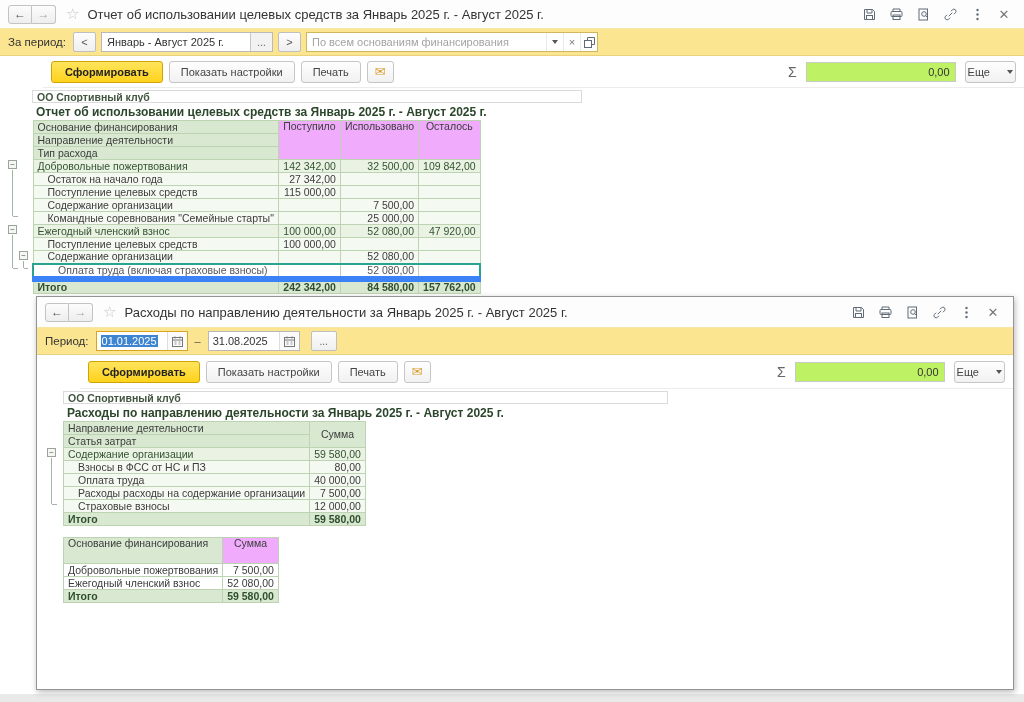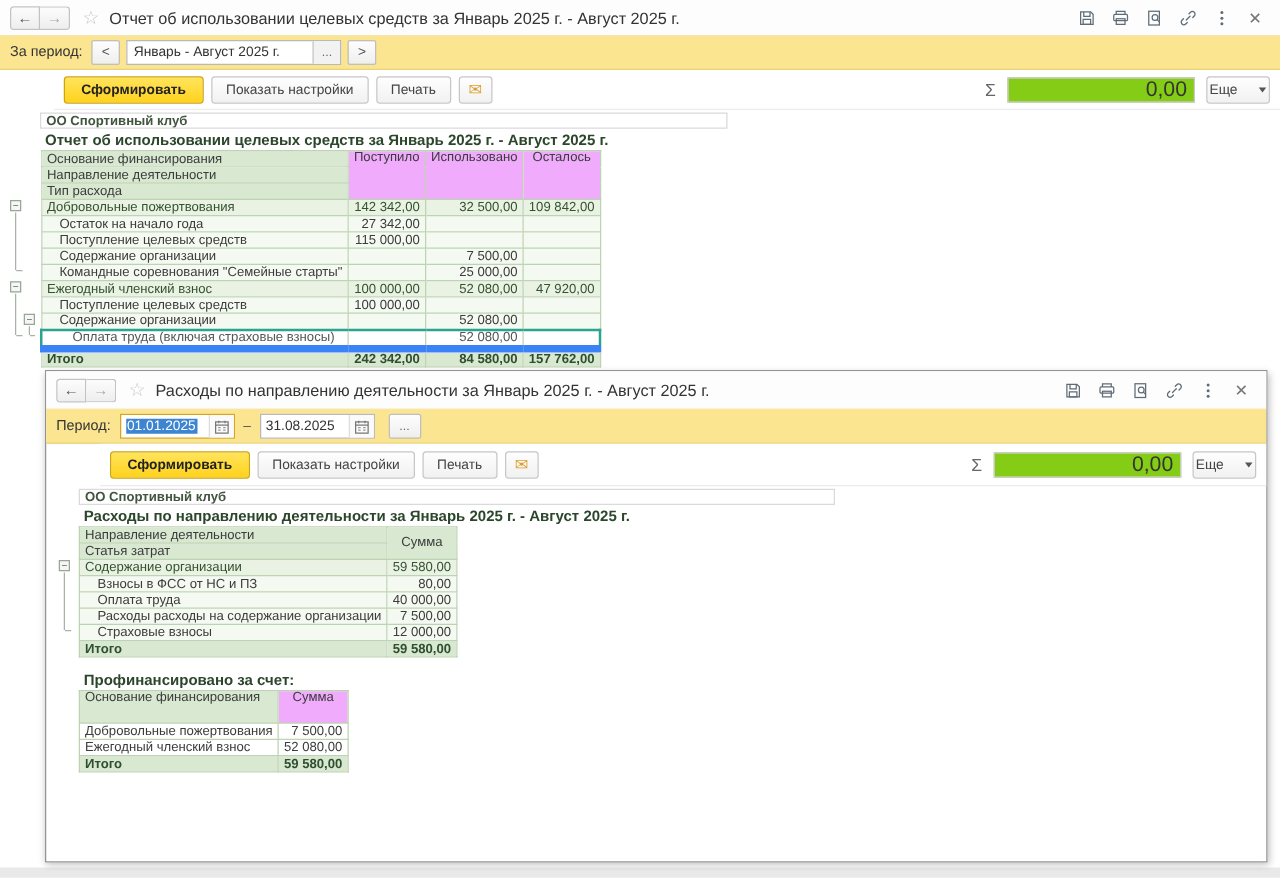--- a/index.html
+++ b/index.html
@@ -61,21 +61,21 @@
           border-bottom:1px solid #ececec; background:#fff;margin-left:43px; }
   .bw .tbar { height:34px; }
   .btn-y { height:22px; padding:0 13px; font-size:11px; font-weight:bold; color:#222;
            background:linear-gradient(#ffe45c,#ffd21c); border:1px solid #cfa406; border-radius:3px; cursor:pointer; }
   .btn { height:22px; padding:0 11px; font-size:11px; color:#444; background:linear-gradient(#fefefe,#f1f1f1);
          border:1px solid #c6c6c6; border-radius:3px; cursor:pointer; }
   .envbtn { width:27px; height:22px; background:linear-gradient(#fefefe,#f1f1f1); border:1px solid #c6c6c6;
             border-radius:3px; color:#dc9e2e; font-size:13px; cursor:pointer; line-height:1; }
   .tright { margin-left:auto; display:flex; align-items:center; gap:9px; }
   .sig { font-size:14px; color:#666; }
-  .sumf { width:150px; height:20px; border:1px solid #c9c9c9; background:#84cc16; font-size:17px; color:#333;
+  .sumf { width:150px; height:20px; border:1px solid #c9c9c9; background:#bef264; font-size:11px; color:#333;
           display:flex; align-items:center; justify-content:flex-end; padding:0 5px; }
   .more { height:22px; padding:0 2px; font-size:11px; color:#444; background:linear-gradient(#fefefe,#f1f1f1);
           border:1px solid #c6c6c6; border-radius:3px; cursor:pointer; display:flex; align-items:center; gap:17px; }
 
   
   .repwrap { position:absolute; left:0; right:0; }
   .repA { top:90px; }
   .repB { top:94px; }
   .ccell { height:13px; border:1px solid #dadada; background:#fff; font-size:10.5px; font-weight:bold;
            color:#41553f; padding:0 4px; line-height:12px; white-space:nowrap; overflow:hidden; }
@@ -162,20 +162,33 @@
   </div>
 
   <div class="ybar">
     <span class="lbl">За период:</span>
     <button class="sqbtn">&lt;</button>
     <div class="field pfield">
       <span class="val">Январь - Август 2025 г.</span>
       <button class="dotbtn">...</button>
     </div>
     <button class="sqbtn">&gt;</button>
+    <div class="combo">
+      <input placeholder="По всем основаниям финансирования" style="">
+      <span class="cbtn">
+          <span class="caret"></span>
+        </span>
+      <span class="cbtn">×</span>
+      <span class="cbtn">
+          <svg width="13" height="13" viewBox="0 0 13 13" fill="none" stroke="#5f6b76">
+            <rect x="1.5" y="4.5" width="7" height="7"></rect>
+            <path d="M4.5 4.5v-3h7v7h-3"></path>
+          </svg>
+        </span>
+    </div>
   </div>
 
   <div class="tbar">
     <button class="btn-y">Сформировать</button>
     <button class="btn">Показать настройки</button>
     <button class="btn">Печать</button>
     <button class="envbtn"><span>✉</span></button>
     <div class="tright">
       <span class="sig">Σ</span>
       <div class="sumf">
@@ -430,21 +443,20 @@
           <td class="num">12 000,00</td>
         </tr>
         <tr class="tot">
           <td>Итого</td>
           <td class="num">59 580,00</td>
         </tr>
       </tbody>
         </table>
 
       <div style="height:11px;"></div>
-      <div class="fheading">Профинансировано за счет:</div>
       <table class="rep">
         <colgroup>
             <col style="width:135px">
             <col style="width:52px">
           </colgroup>
         <tbody>
             <tr>
           <td class="hd wrap" style="height:26px;">Основание финансирования</td>
           <td class="colhd">Сумма</td>
         </tr>

